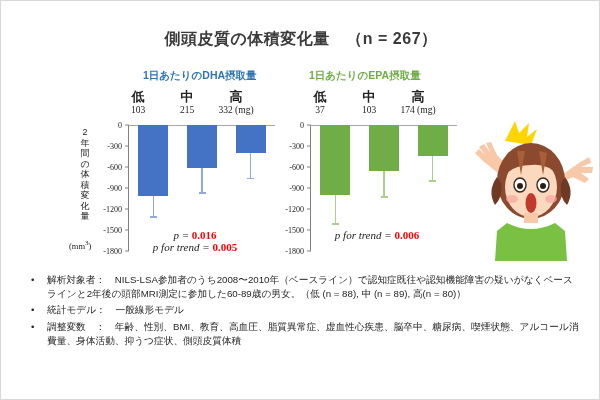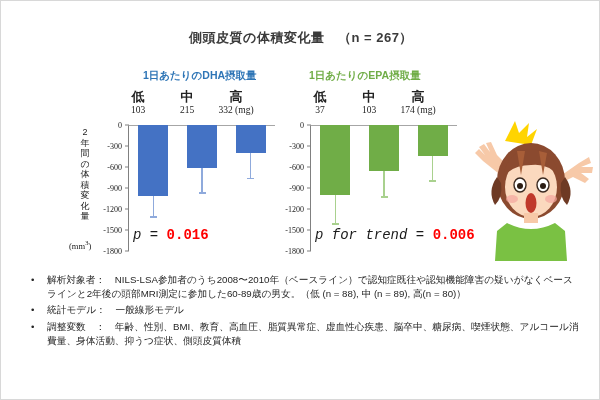--- a/index.html
+++ b/index.html
@@ -20,21 +20,21 @@
     overflow: hidden;
   }
 
   
   #title {
     position: absolute;
     top: 28px;
     left: 0;
     width: 600px;
     text-align: center;
-    font-size: 13px;
+    font-size: 16px;
     font-weight: bold;
     color: #3b3b3b;
     letter-spacing: 0.5px;
     white-space: nowrap;
   }
 
   
   #chart-area {
     position: absolute;
     top: 68px;
@@ -175,24 +175,24 @@
     position: absolute;
     width: 7px;
     height: 1.5px;
   }
   .cap-dha { background: #8FAADC; }
   .cap-epa { background: #A9D18E; }
 
   
   .pval {
     position: absolute;
-    font-family: Liberation Mono, monospace;
-    font-size: 14px;
+    font-family: Liberation Serif, serif;
+    font-size: 11px;
     color: #1a1a1a;
-    text-align: left;
+    text-align: center;
     line-height: 12px;
     white-space: nowrap;
   }
   .pval i { font-style: italic; }
   .pnum {
     color: #FF0000;
     font-weight: bold;
     font-style: normal;
   }
   #pval-dha { left: 60px; top: 160px; width: 124px; }
@@ -345,20 +345,21 @@
         <div class="tick-mark" style="top: 21px;"></div>
         <div class="tick-mark" style="top: 42px;"></div>
         <div class="tick-mark" style="top: 63px;"></div>
         <div class="tick-mark" style="top: 84px;"></div>
         <div class="tick-mark" style="top: 105px;"></div>
         <div class="tick-mark" style="top: 126px;"></div>
       </div>
 
     <div class="pval" id="pval-dha">
       <div><i>p = </i><span class="pnum">0.016</span></div>
+      <div><i>p for trend = </i><span class="pnum">0.005</span></div>
     </div>
     <div class="pval" id="pval-epa">
       <div><i>p for trend = </i><span class="pnum">0.006</span></div>
     </div>
 
   </div>
 
   <div id="illustration">
     <svg width="126" height="142" viewBox="0 0 126 142" xmlns="http://www.w3.org/2000/svg">
 

